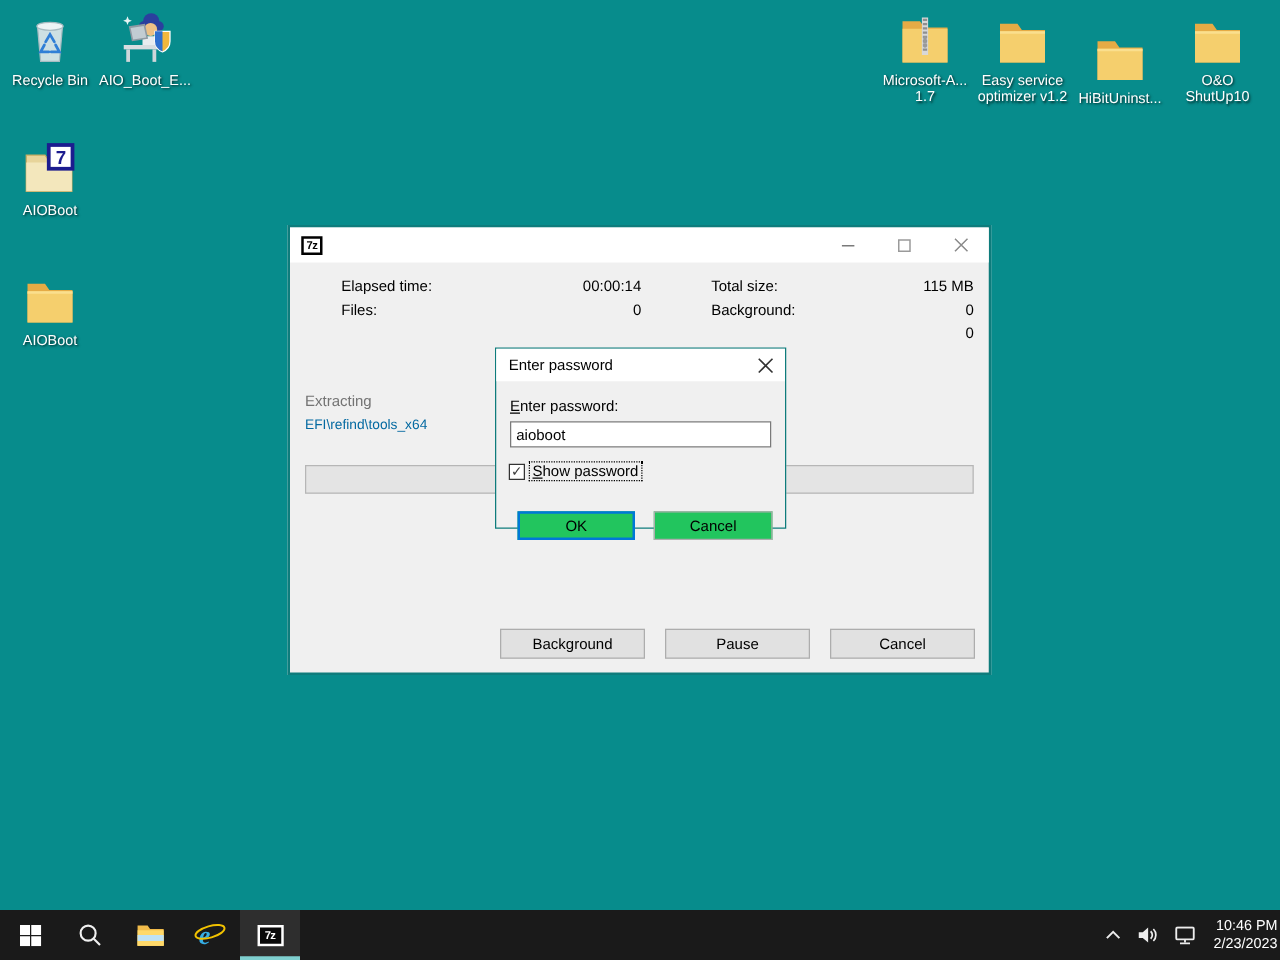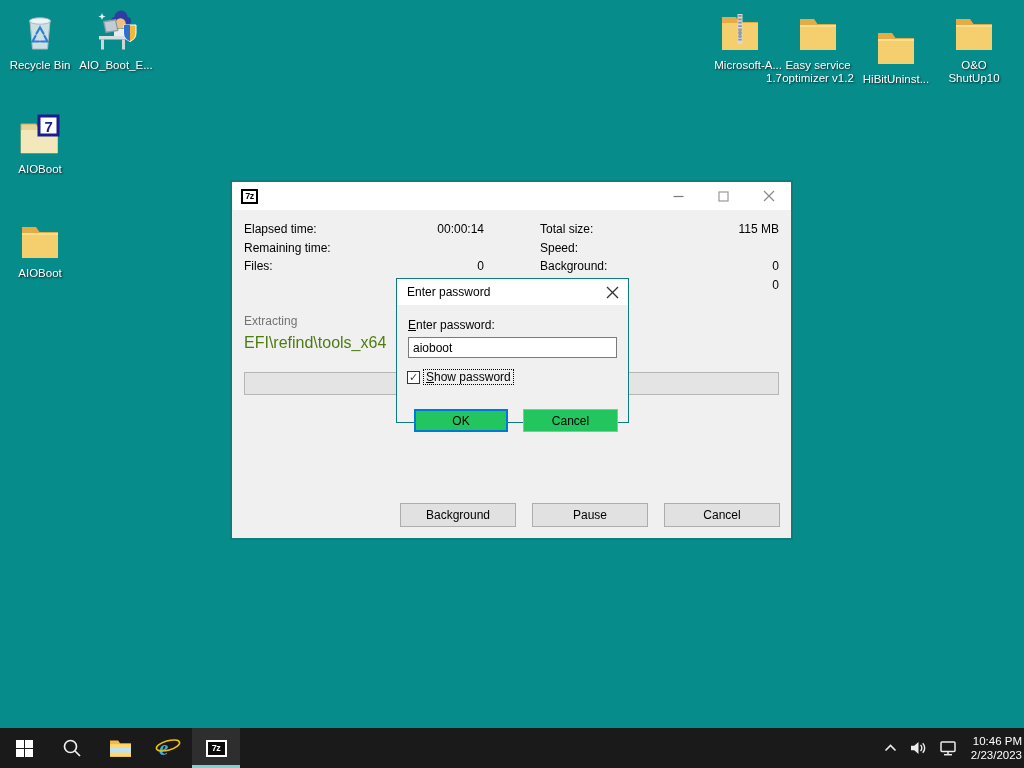--- a/index.html
+++ b/index.html
@@ -24,25 +24,25 @@
   .titlebar .title-text { font-size:12px; color:#5a5a5a; margin-left:7px; white-space:nowrap; }
   .icon7z-sm {
     width:17px; height:15px; background:#fff; border:2px solid #000; color:#000;
     font-weight:bold; font-size:9px; line-height:11px; text-align:center; letter-spacing:-0.5px; flex:0 0 auto;
   }
   .caption-btns { margin-left:auto; display:flex; height:100%; }
   .cap-btn { width:45px; height:100%; display:flex; align-items:center; justify-content:center; }
 
   .stats { position:absolute; left:12px; right:12px; top:38px; }
   .srow { display:flex; height:18.5px; align-items:center; font-size:12px; color:#000; }
-  .sl1 { width:128px; } .sv1 { width:112px; text-align:right; }
+  .sl1 { width:128px;margin-left:29px; } .sv1 { width:112px; text-align:right; }
   .sl2 { margin-left:56px; width:120px; } .sv2 { flex:1; text-align:right; }
 
   .action-label { position:absolute; left:12px; top:132px; font-size:12px; color:#737373; }
-  .current-file { position:absolute; left:12px; top:152px; font-size:16px; color:#4d7c0f; }
+  .current-file { position:absolute; left:12px; top:152px; font-size:11px; color:#0369a1; }
 
   .progress { position:absolute; left:12px; right:12px; top:190px; height:23px;
     background:#e4e4e4; border:1px solid #b6b6b6; }
   .progress-fill { height:100%; width:0; background:#4cc14c; }
 
   .win-btn {
     position:absolute; top:321px; width:116px; height:24px;
     background:#e1e1e1; border:1px solid #adadad; font-size:12px; color:#000;
     font-family:inherit; display:flex; align-items:center; justify-content:center; cursor:default;
   }
@@ -135,21 +135,21 @@
   <div class="ico">
     <svg width="44" height="42" viewBox="0 0 44 40">
       <path d="M4 6 h14 l3.5 5 H40 v26 H4 z" fill="#e5ab45"></path>
       <path d="M4 12 H40 V37 H4 z" fill="#f5cf6d"></path>
       <path d="M4 12 H40 v2 H4 z" fill="#fadf8e"></path>
     </svg>
   </div>
   <div class="lbl">AIOBoot</div>
 </div>
 
-<div class="desktop-icon" style="left:698px; top:6px;text-align:right;">
+<div class="desktop-icon" style="left:698px; top:6px;">
   <div class="ico">
     <svg width="44" height="46" viewBox="0 0 44 44">
       <path d="M4 8 h14 l3.5 5 H40 v28 H4 z" fill="#e5ab45"></path>
       <path d="M4 14 H40 V41 H4 z" fill="#f5cf6d"></path>
       <rect x="19.5" y="5" width="5" height="30" fill="#d8d8d8"></rect>
       <line x1="22" y1="6" x2="22" y2="33" stroke="#8f8f8f" stroke-width="3.4" stroke-dasharray="1.8 1.6"></line>
       <rect x="20.6" y="20" width="2.8" height="6" fill="#9a9a9a"></rect>
       <circle cx="22" cy="27.5" r="1.6" fill="#9a9a9a"></circle>
     </svg>
   </div>
@@ -224,26 +224,20 @@
   </div>
 
   <div class="stats">
     <div class="srow">
       <span class="sl1">Elapsed time:</span>
       <span class="sv1">00:00:14</span>
       <span class="sl2">Total size:</span>
       <span class="sv2">115 MB</span>
     </div>
     <div class="srow">
-      <span class="sl1">Remaining time:</span>
-      <span class="sv1"></span>
-      <span class="sl2">Speed:</span>
-      <span class="sv2"></span>
-    </div>
-    <div class="srow">
       <span class="sl1">Files:</span>
       <span class="sv1">0</span>
       <span class="sl2">Background:</span>
       <span class="sv2">0</span>
     </div>
     <div class="srow">
       <span class="sl1"></span>
         <span class="sv1"></span>
         <span class="sl2"></span>
       <span class="sv2">0</span>

